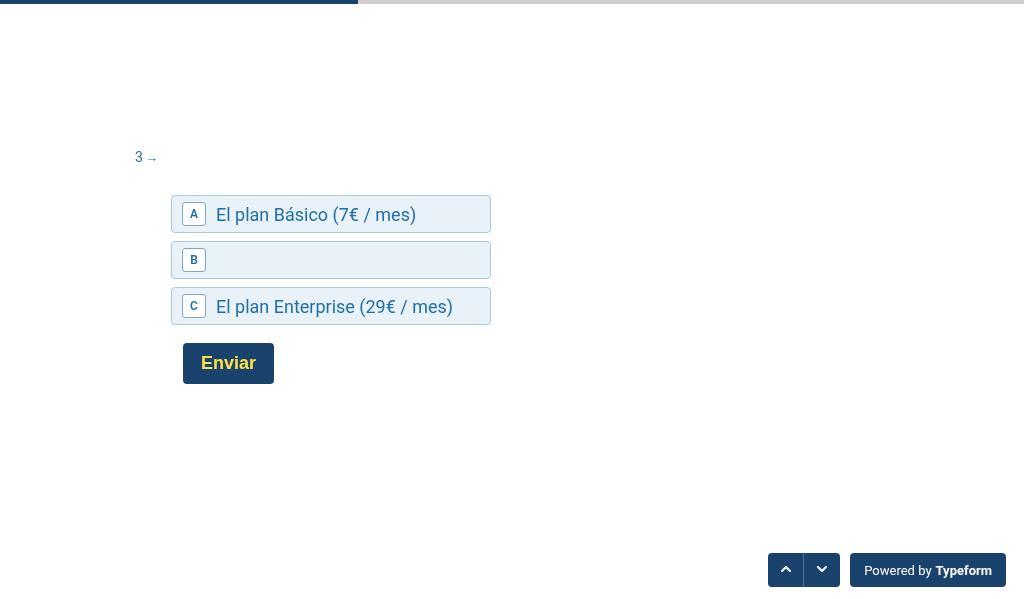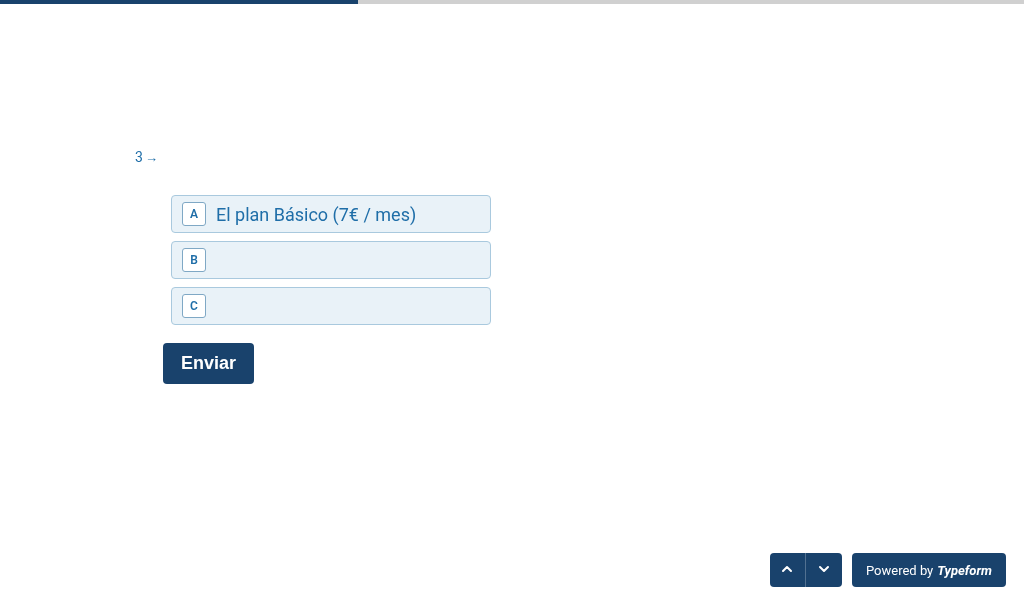--- a/index.html
+++ b/index.html
@@ -89,23 +89,23 @@
       font-size: 12px;
       font-weight: 600;
       color: #1f6ea8;
     }
     .option-label {
       color: #1f6ea8;
       font-size: 18px;
     }
     .submit-button {
       margin-top: 18px;
-      margin-left: 28px;
-      background: #19426c;
-      color: #ffffff;
+      margin-left: 48px;
+      background: #19426c;
+      color: #fde047;
       border: none;
       border-radius: 4px;
       padding: 10px 18px;
       font-size: 18px;
       font-weight: 700;
       cursor: pointer;
     }
     .footer {
       position: absolute;
       bottom: 12px;
@@ -141,21 +141,20 @@
       padding: 0 14px;
       display: flex;
       align-items: center;
       font-size: 13px;
       cursor: pointer;
       height: 34px;
     }
     .powered-by strong {
       font-weight: 700;
       margin-left: 4px;
-      font-style: italic;
     }
     .chevron {
       display: inline-block;
     }
   </style>
 </head>
 <body>
 
 <div class="progress-bar">
   <div class="progress-fill" style="width: 35%;"></div>
@@ -172,20 +171,21 @@
   <div class="options">
     <div class="option">
       <span class="option-key">A</span>
       <span class="option-label">El plan Básico (7€ / mes)</span>
     </div>
     <div class="option">
       <span class="option-key">B</span>
     </div>
     <div class="option">
       <span class="option-key">C</span>
+      <span class="option-label">El plan Enterprise (29€ / mes)</span>
     </div>
   </div>
 
   <button class="submit-button">Enviar</button>
 </div>
 
 <div class="footer">
   <div class="nav-buttons">
     <button class="nav-btn">
       <span class="chevron">

